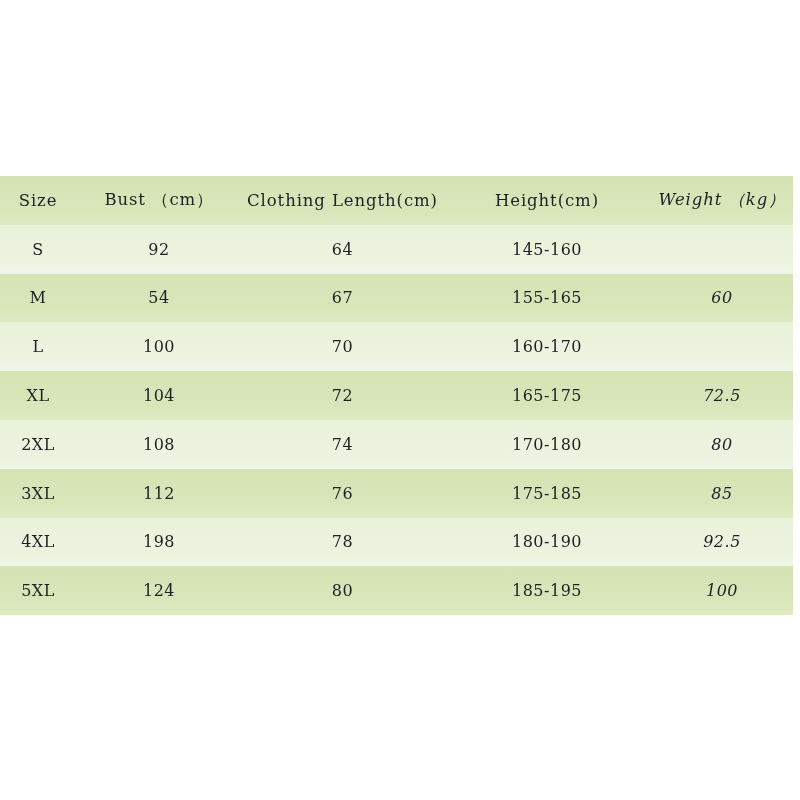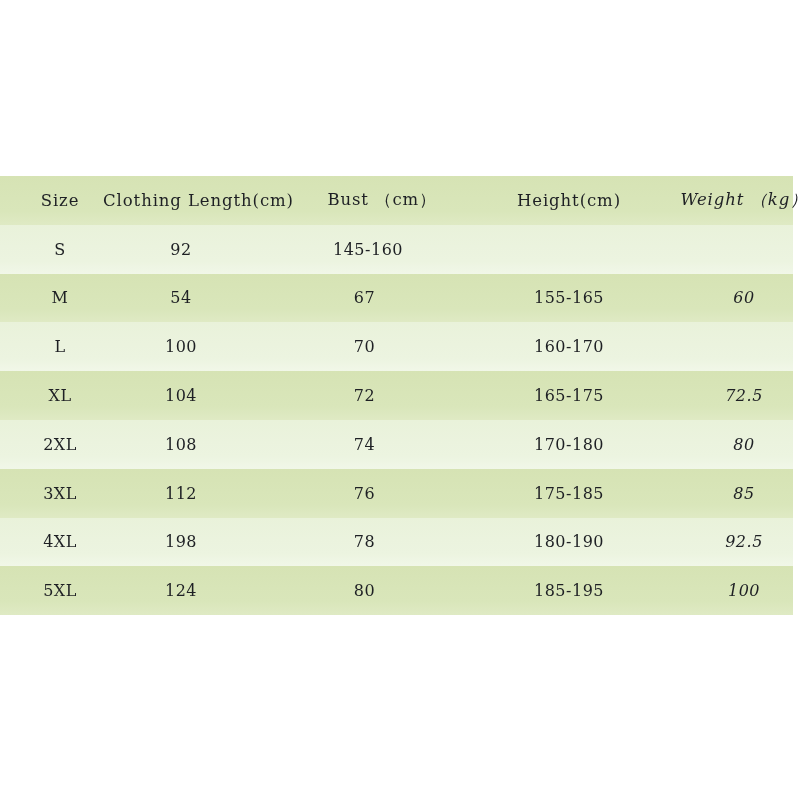--- a/index.html
+++ b/index.html
@@ -56,42 +56,43 @@
   .row.header .cell {
     font-size: 16.5px;
     letter-spacing: 0.9px;
   }
 
   .row.data .cell {
     font-size: 16px;
   }
 
   
-  .col-size   { width: 76px;  flex: 0 0 76px; padding-left: 22px; }
+  .col-size   { width: 76px;  flex: 0 0 76px; }
   .col-bust   { width: 166px; flex: 0 0 166px; }
   .col-length { width: 201px; flex: 0 0 201px; }
   .col-height { width: 208px; flex: 0 0 208px; }
   .col-weight { width: 142px; flex: 0 0 142px; font-style: italic; }
 </style>
 </head>
 <body>
 
 <div id="size-chart">
 
   <div class="row header band-dark">
     <div class="cell col-size">Size</div>
+    <div class="cell col-bust">Bust （cm）</div>
     <div class="cell col-length">Clothing Length(cm)</div>
-    <div class="cell col-bust">Bust （cm）</div>
     <div class="cell col-height">Height(cm)</div>
     <div class="cell col-weight">Weight （kg）</div>
   </div>
 
   <div class="row data band-light">
     <div class="cell col-size">S</div>
     <div class="cell col-bust">92</div>
+    <div class="cell col-length">64</div>
     <div class="cell col-height">145-160</div>
   </div>
 
   <div class="row data band-dark">
     <div class="cell col-size">M</div>
     <div class="cell col-bust">54</div>
     <div class="cell col-length">67</div>
     <div class="cell col-height">155-165</div>
     <div class="cell col-weight">60</div>
   </div>

